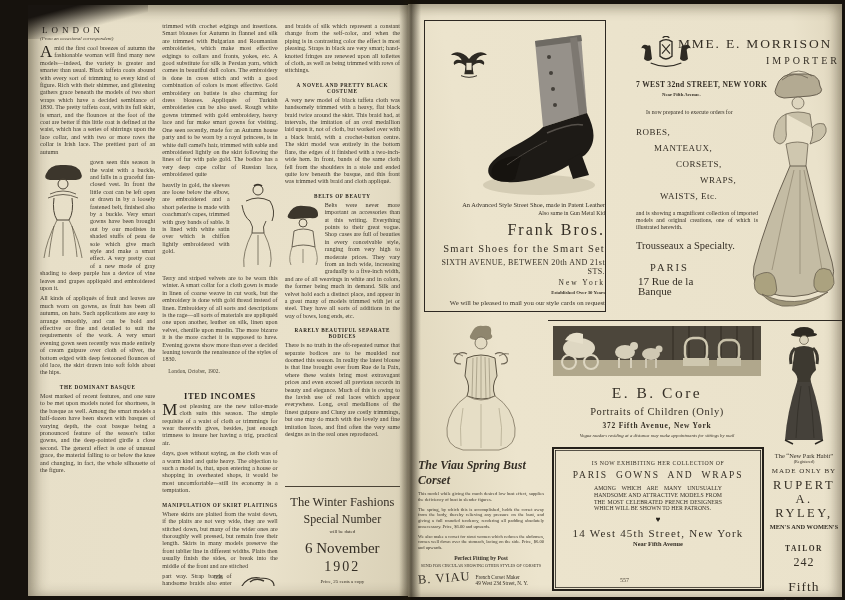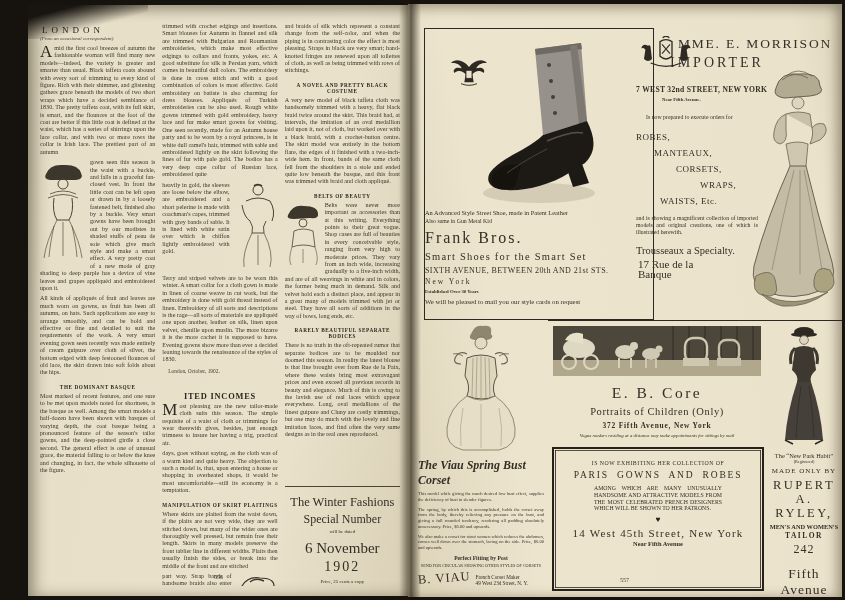--- a/index.html
+++ b/index.html
@@ -43,37 +43,37 @@
   .vb1{font-size:12.5px;margin-top:4px;}
   .vb2{font-size:12px;margin-top:2px;}
   .vbrand{font-size:19px;letter-spacing:8px;margin:8px 0 2px 6px;}
   .vsm{font-size:5px;margin:2px 0;}
   .vdate{font-size:15px;margin:6px 0 2px 0;}
   .vyear{font-size:14px;letter-spacing:2px;margin:2px 0 4px 0;}
   .pageno{position:absolute;font-size:6px;color:#4a4336;}
 
   
   .ad{position:absolute;box-sizing:border-box;}
-  .frank{left:16px;top:24px;width:230px;height:292px;border:1.5px solid #2d2822;text-align:left;}
+  .frank{left:16px;top:16px;width:182px;height:292px;border:1.5px solid #2d2822;text-align:right;}
   .frank-art{position:relative;height:178px;}
   .f-eagle{position:absolute;left:24px;top:26px;}
   .f-boot{position:absolute;left:52px;top:8px;}
   .f-c1{font-size:6.4px;margin-top:2px;}
   .f-c2{font-size:5.8px;margin-top:2px;}
   .f-name{font-size:16px;letter-spacing:2px;margin-top:5px;}
   .f-tag{font-size:10.5px;letter-spacing:1.2px;margin-top:4px;}
   .f-addr{font-size:8px;letter-spacing:.4px;margin-top:4px;}
   .f-city{font-size:7.5px;letter-spacing:2px;margin-top:2px;}
   .f-est{font-size:4.8px;font-weight:bold;margin-top:3px;}
   .f-mail{font-size:6.8px;margin-top:4px;}
 
   .morrison{left:228px;top:18px;width:204px;height:298px;}
   .m-crest{position:absolute;left:4px;top:14px;}
   .m-name{font-size:13.5px;letter-spacing:1.8px;text-align:center;margin:14px 0 0 34px;}
-  .m-role{font-size:14px;letter-spacing:3px;text-align:left;margin:3px 0 0 34px;}
+  .m-role{font-size:10px;letter-spacing:3px;text-align:right;margin:3px 0 0 34px;}
   .m-addr{font-size:7.6px;font-weight:bold;letter-spacing:.3px;margin:14px 0 0 0;}
   .m-near{font-size:4.8px;font-weight:bold;margin:3px 0 0 26px;}
   .m-intro{font-size:5.8px;margin:12px 0 0 10px;}
   .m-items{margin:12px 0 0 0;font-size:9px;letter-spacing:.5px;}
   .m-items div{margin-bottom:6px;}
   .m-body{width:122px;font-size:5.8px;line-height:7px;text-align:justify;margin-top:9px;}
   .m-spec{font-size:10.5px;margin:9px 0 0 0;}
   .m-paris{font-size:10.5px;letter-spacing:2px;margin:11px 0 0 14px;}
   .m-rue{font-size:11px;text-align:left;width:70px;margin:3px 0 0 2px;line-height:10px;}
   .m-lady{position:absolute;right:-2px;top:48px;}
@@ -105,21 +105,21 @@
   .s-orn{font-size:8px;margin-top:3px;color:#24201a;}
   .s-addr{font-size:11px;letter-spacing:1.2px;margin-top:3px;}
   .s-near{font-size:6.4px;font-weight:bold;margin-top:1px;}
 
   .ryley{left:358px;top:320px;width:76px;height:272px;text-align:center;}
   .r-habit{font-size:6.4px;margin-top:2px;}
   .r-reg{font-size:4.2px;}
   .r-made{font-size:7px;letter-spacing:1px;margin-top:3px;}
   .r-name{font-size:12.5px;letter-spacing:2.5px;margin-top:3px;line-height:14px;}
   .r-t1{font-size:6.4px;font-weight:bold;margin-top:3px;}
-  .r-t2{font-size:7.5px;font-weight:bold;letter-spacing:1.5px;margin-top:1px;}
+  .r-t2{font-size:7.5px;font-weight:bold;letter-spacing:1.5px;margin-top:14px;}
   .r-num{font-size:12px;letter-spacing:1px;margin-top:2px;}
   .r-ave{font-size:13.5px;letter-spacing:1px;margin-top:9px;}
   .r-bet{font-size:5.6px;font-weight:bold;margin-top:2px;}
 </style>
 </head>
 <body>
 
 <div class="stage">
 
   <div class="page page-left">
@@ -274,20 +274,21 @@
       <div class="m-intro">Is now prepared to execute orders for</div>
       <div class="m-items">
         <div style="margin-left:0">ROBES,</div>
         <div style="margin-left:18px">MANTEAUX,</div>
         <div style="margin-left:40px">CORSETS,</div>
         <div style="margin-left:64px">WRAPS,</div>
         <div style="margin-left:24px">WAISTS, Etc.</div>
       </div>
       <div class="m-body">and is showing a magnificent collection of imported models and original creations, one of which is illustrated herewith.</div>
       <div class="m-spec">Trousseaux a Specialty.</div>
+      <div class="m-paris">PARIS</div>
       <div class="m-rue">
         <span>17 Rue de la</span><br><span>Banque</span>
       </div>
       <span class="m-lady">
         <svg width="96" height="248" viewBox="0 0 96 248">
           <path d="M30 18 Q34 2 52 4 Q74 2 74 16 Q80 24 64 26 L38 28 Q26 26 30 18Z" fill="#b3aa92" stroke="#6b6252" stroke-width="1"></path>
           <path d="M36 10 Q48 0 62 8 M40 6 Q52 -4 66 6" stroke="#6b6252" fill="none" stroke-width=".8"></path>
           <circle cx="52" cy="33" r="6" fill="#ddd5be" stroke="#6b6252" stroke-width=".8"></circle>
           <path d="M40 44 Q52 40 64 44 L66 58 Q70 52 78 54 Q84 62 74 70 L64 74 Q68 64 66 58" fill="#c8c0a8" stroke="#6b6252" stroke-width=".8"></path>
           <path d="M40 44 Q30 48 28 62 Q26 72 34 74 Q42 72 40 60 Z" fill="#c8c0a8" stroke="#6b6252" stroke-width=".8"></path>
@@ -353,21 +354,21 @@
         </svg>
       </div>
       <div class="c-name">E. B. Core</div>
       <div class="c-tag">Portraits of Children (Only)</div>
       <div class="c-addr">372 Fifth Avenue, New York</div>
       <div class="c-note">Vogue readers residing at a distance may make appointments for sittings by mail</div>
     </div>
 
     <div class="ad suther">
       <div class="s-l1">IS NOW EXHIBITING HER COLLECTION OF</div>
-      <div class="s-l2">PARIS GOWNS AND ROBES</div>
+      <div class="s-l2">PARIS GOWNS AND WRAPS</div>
       <div class="s-body">AMONG WHICH ARE MANY UNUSUALLY HANDSOME AND ATTRACTIVE MODELS FROM THE MOST CELEBRATED FRENCH DESIGNERS WHICH WILL BE SHOWN TO HER PATRONS.</div>
       <div class="s-orn">♥</div>
       <div class="s-addr">14 West 45th Street, New York</div>
       <div class="s-near">Near Fifth Avenue</div>
     </div>
 
     <div class="ad ryley">
       <div>
         <svg width="66" height="122" viewBox="0 0 66 122">
           <ellipse cx="33" cy="8" rx="10" ry="5" fill="#2e2a23"></ellipse>

